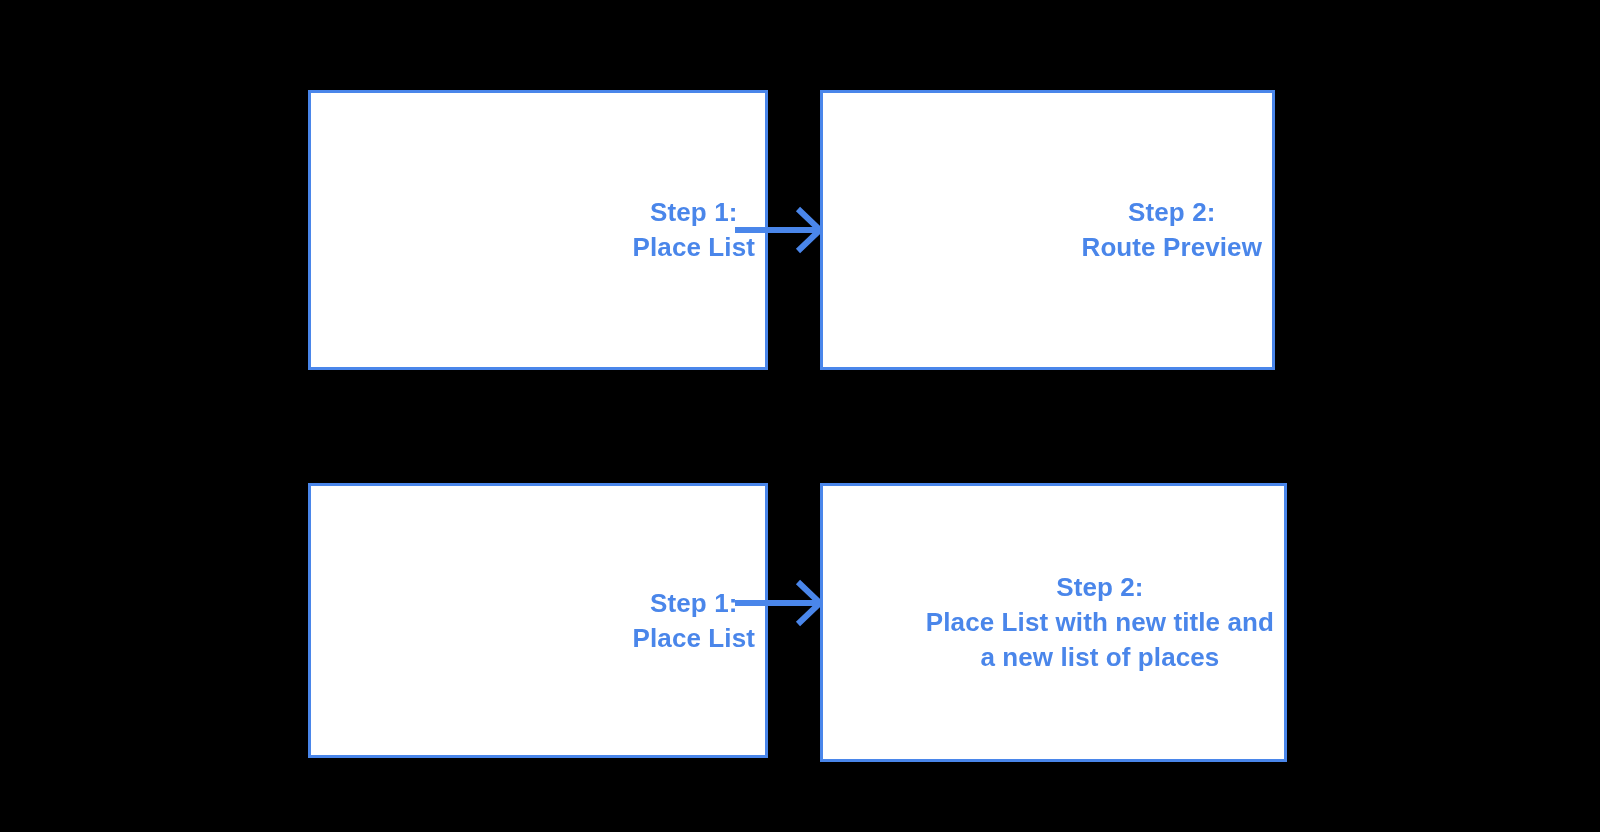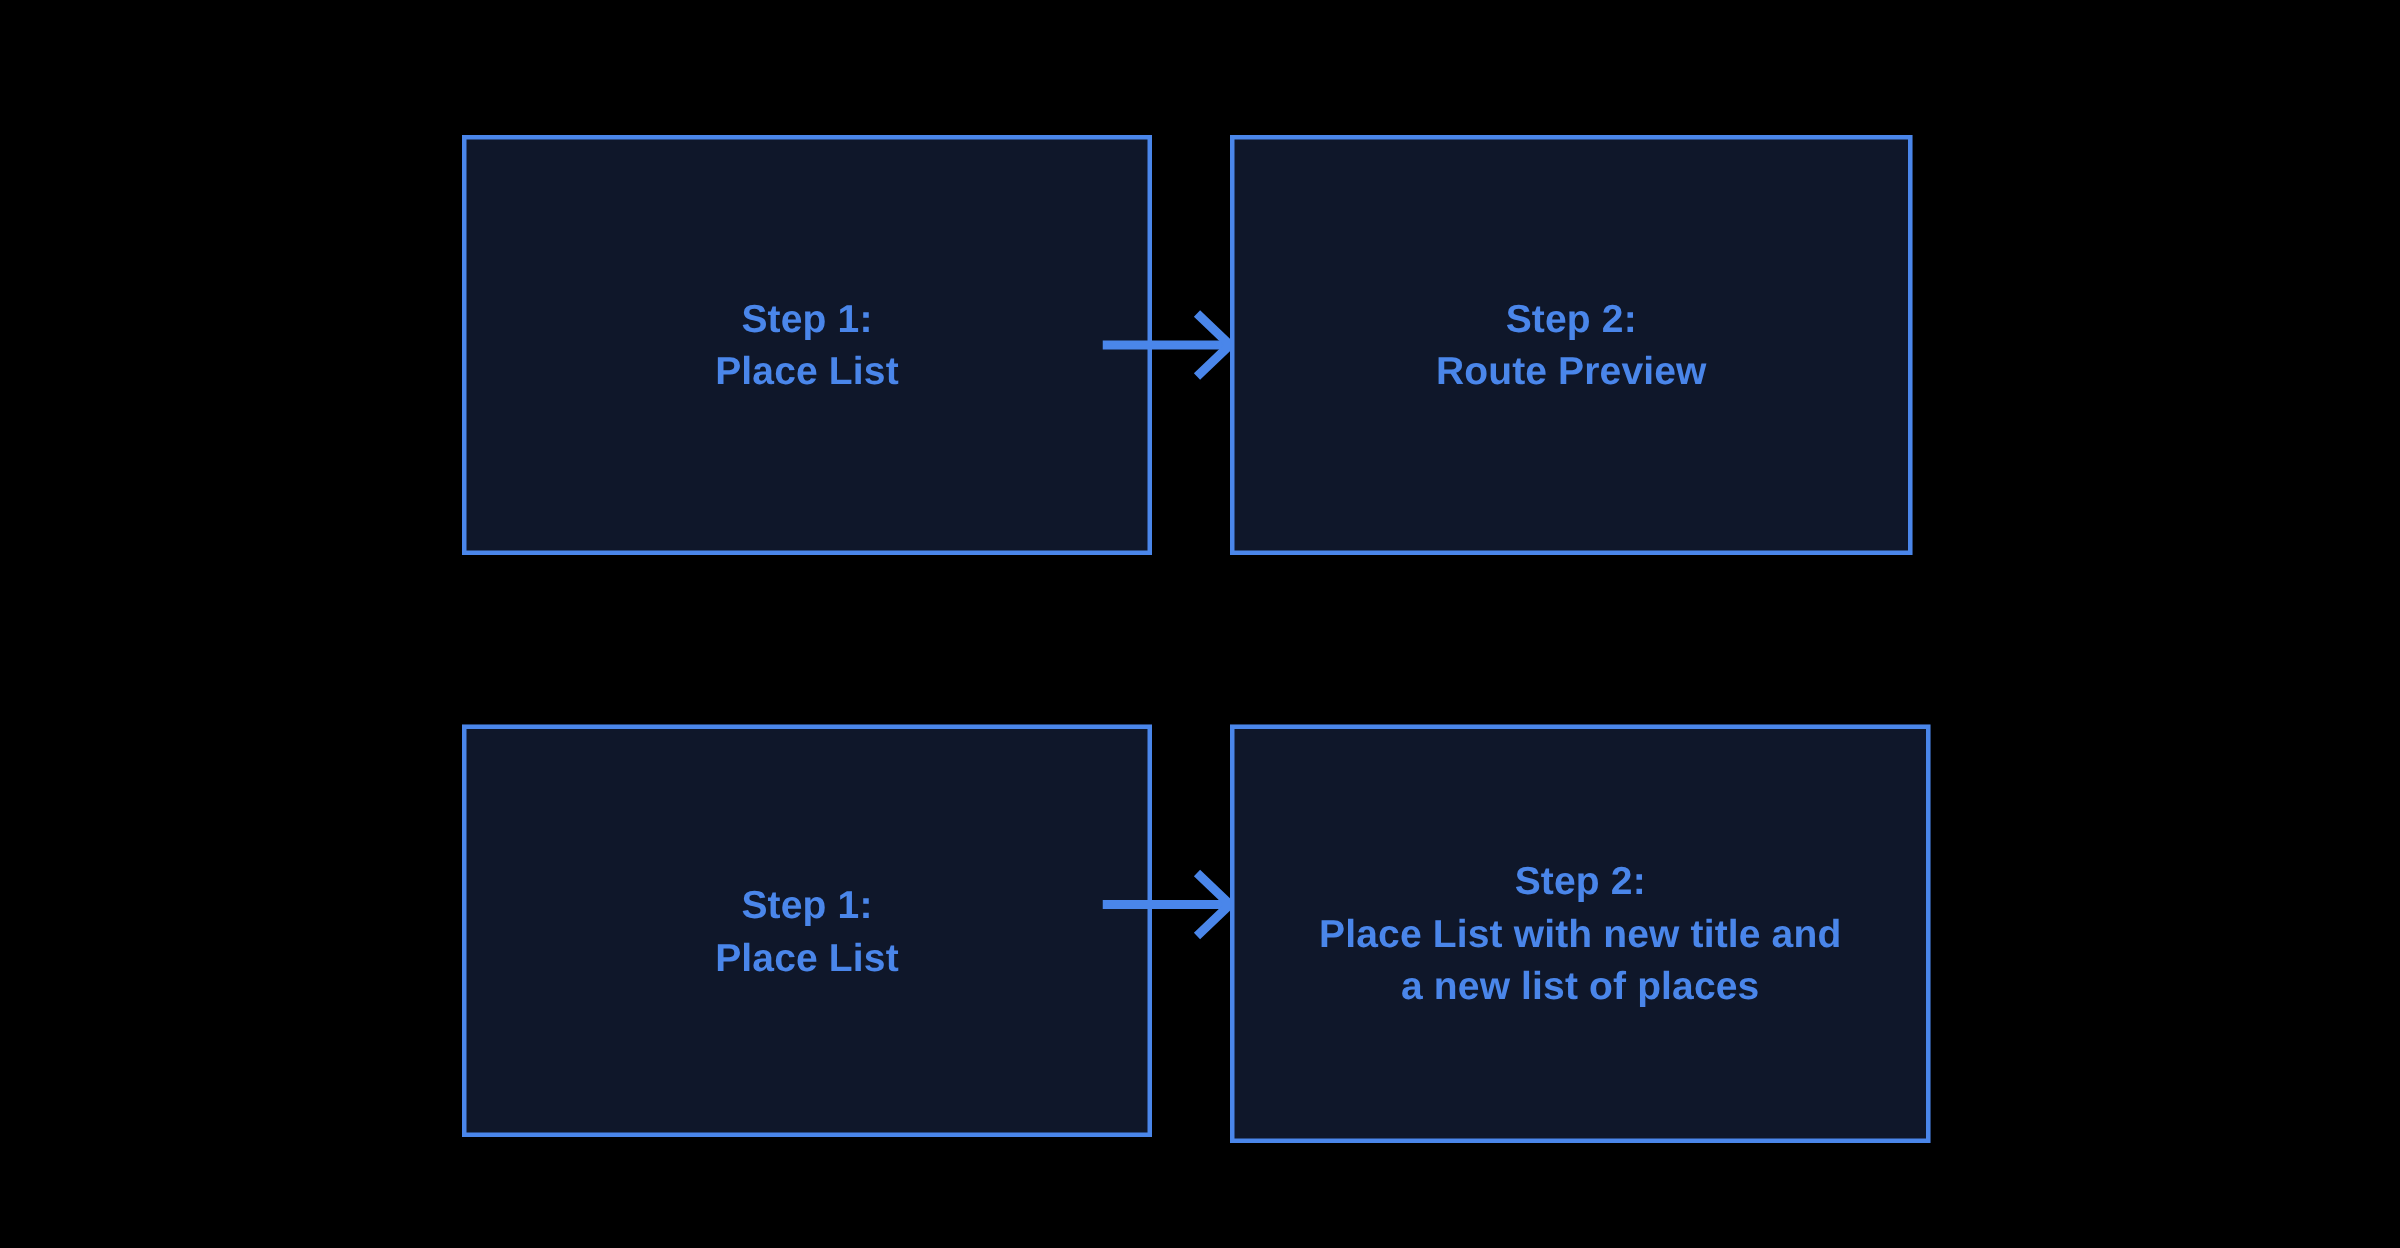--- a/index.html
+++ b/index.html
@@ -25,24 +25,24 @@
     left: 0;
     width: 1600px;
   }
   #row-1 { top: 90px;  height: 280px; }
   #row-2 { top: 483px; height: 279px; }
 
   .flow-box {
     position: absolute;
     box-sizing: border-box;
     border: 3px solid #4a86ea;
-    background: #0f172a;
+    background: #ffffff;
     display: flex;
     align-items: center;
-    justify-content: center;
+    justify-content: flex-end;
     text-align: center;
   }
 
   
   #row-1 .box-left  { left: 308px; top: 0;  width: 460px; height: 280px; }
   #row-1 .box-right { left: 820px; top: 0;  width: 455px; height: 280px; }
 
   
   #row-2 .box-left  { left: 308px; top: 0;  width: 460px; height: 275px; }
   #row-2 .box-right { left: 820px; top: 0;  width: 467px; height: 279px; }

